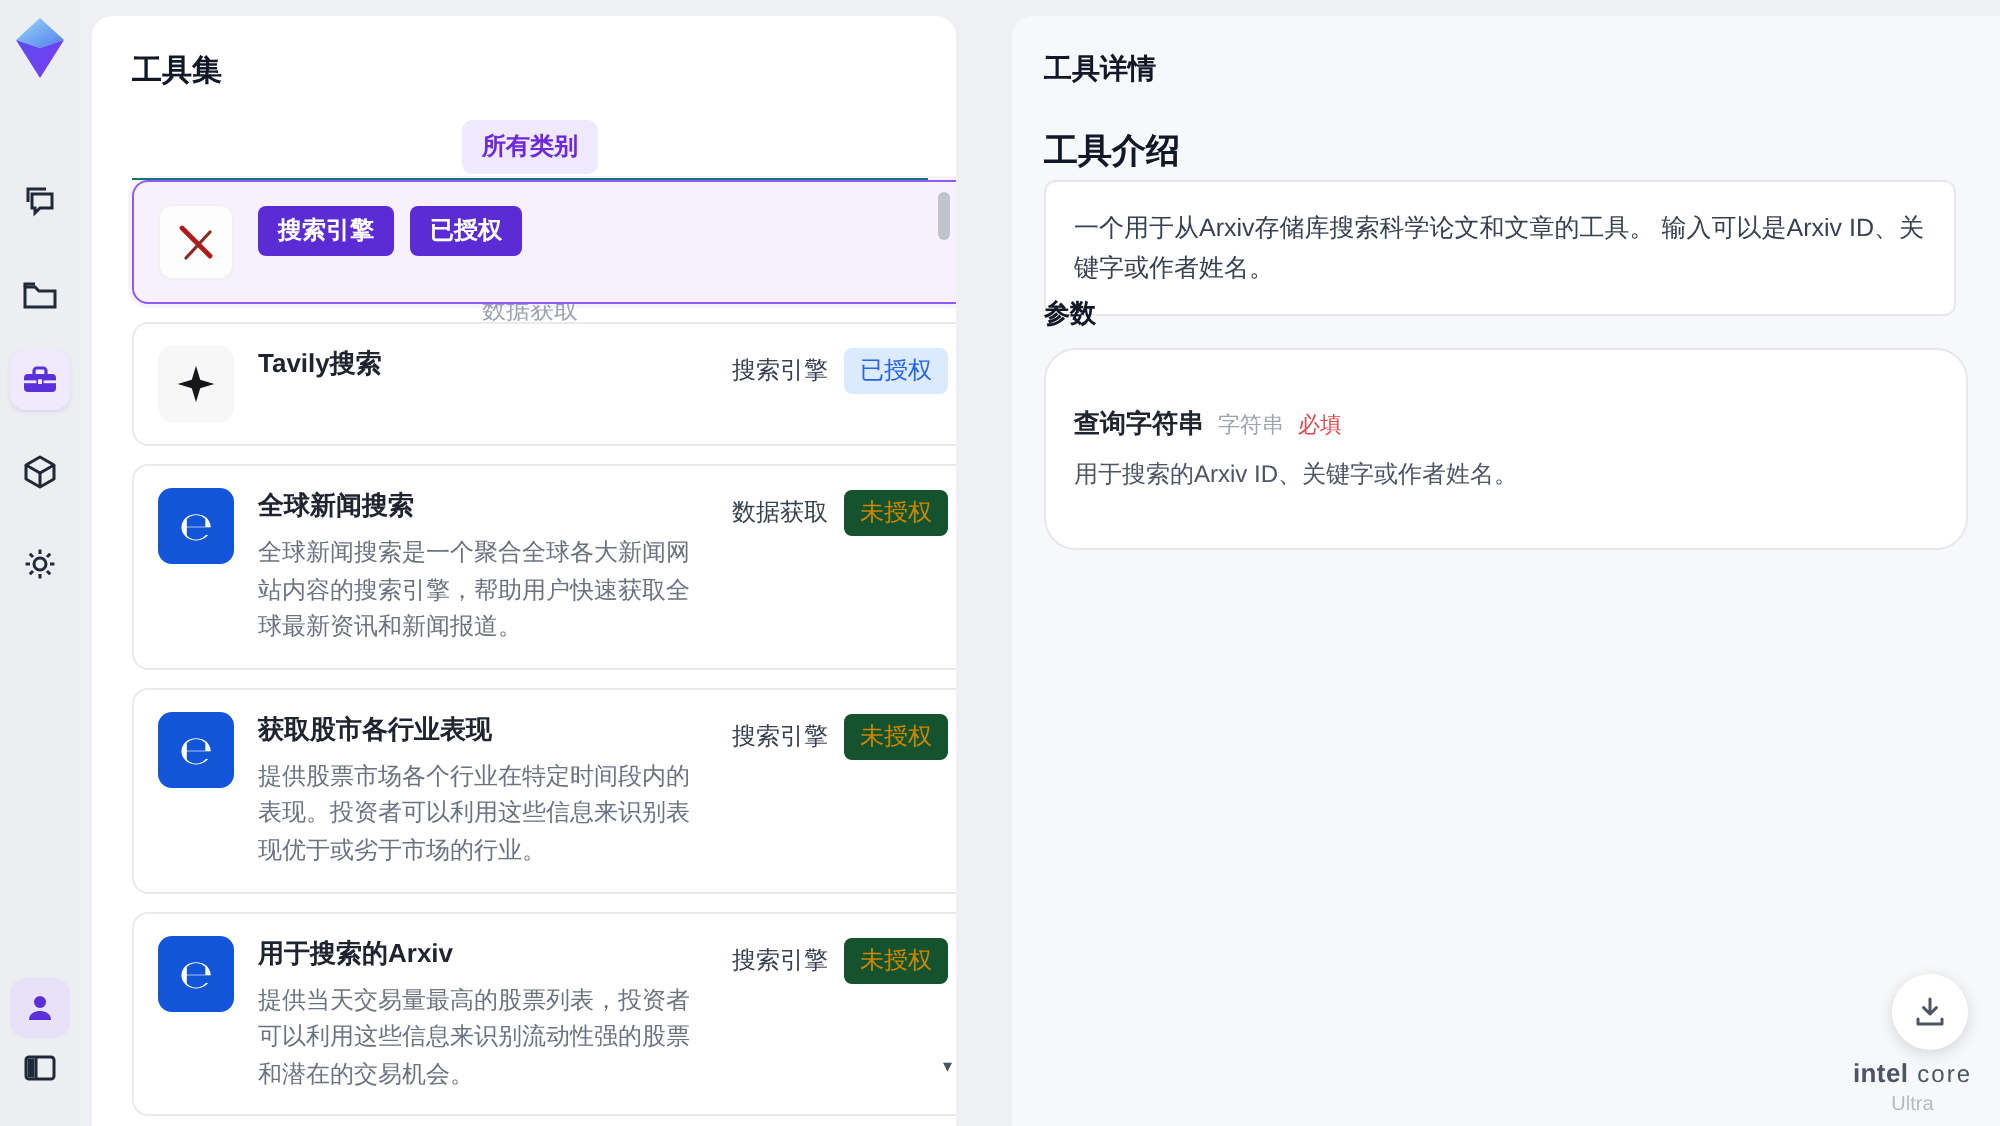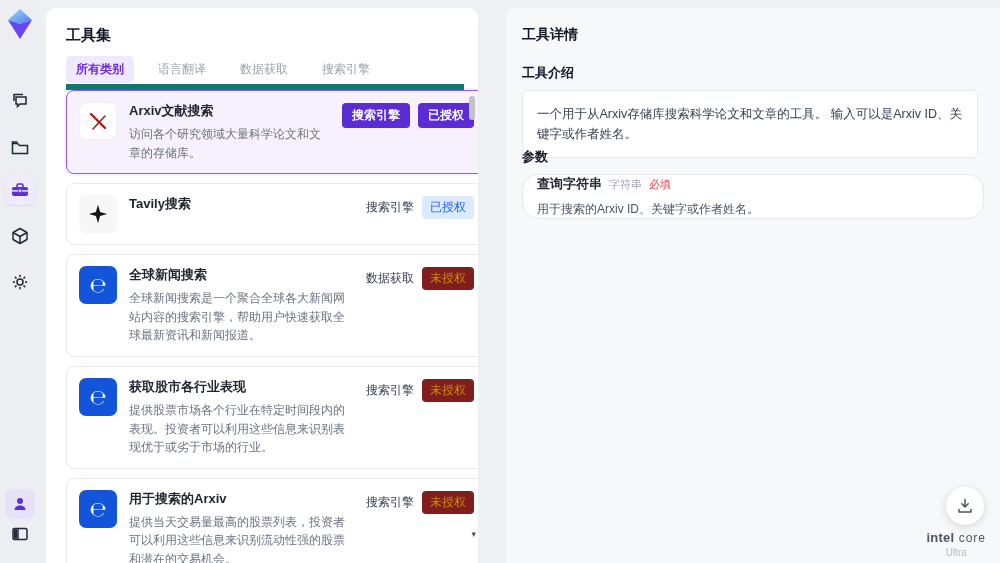--- a/index.html
+++ b/index.html
@@ -12,21 +12,21 @@
   .rail-btn { position:absolute; left:50%; transform:translateX(-50%); width:30px; height:30px;
     display:flex; align-items:center; justify-content:center; border-radius:8px; cursor:pointer; }
   .rail-btn svg { display:block; }
   .rail-btn.active { background:#efeafc; box-shadow:0 1px 2px rgba(80,40,200,.12); }
 
   
   .panel-left { position:absolute; left:46px; top:8px; width:432px; height:555px;
     background:#ffffff; border-radius:10px 10px 0 0; overflow:hidden; }
   .pl-title { position:absolute; left:20px; top:18px; font-size:15px; font-weight:bold; color:#111827; }
   .tabs { position:absolute; left:20px; top:52px; right:14px; height:30px; display:flex;
-    align-items:center; gap:14px; border-bottom:6px solid #0f766e; padding-bottom:6px; }
+    align-items:center; gap:14px; border-bottom:1px solid #0f766e; padding-bottom:6px;flex-direction:column; }
   .tab { font-size:12px; color:#9ca3af; padding:5px 10px; border-radius:5px; cursor:pointer; white-space:nowrap; }
   .tab.active { background:#efe9fd; color:#6d28d9; font-weight:bold; }
 
   .tool-list { position:absolute; left:20px; top:82px; width:421px; bottom:-40px;
     display:flex; flex-direction:column; gap:9px; }
   .tool-card { position:relative; display:flex; align-items:flex-start; gap:12px;
     background:#ffffff; border:1px solid #e9eaee; border-radius:8px; padding:11px 12px; cursor:pointer; }
   .tool-card.selected { background:#f7f1fe; border:1.5px solid #8b5cf6;
     box-shadow:0 0 0 2px rgba(139,92,246,.08); }
   .tool-icon { flex:0 0 38px; width:38px; height:38px; border-radius:7px; background:#f7f7f8;
@@ -36,40 +36,40 @@
   .tool-icon.i-globe { background:#1355d8; }
   .glyph-e { color:#fff; font-size:20px; font-weight:bold; line-height:1; font-family:"DejaVu Sans",sans-serif; }
   .tool-text { flex:1 1 auto; min-width:0; padding-right:4px; }
   .tool-name { font-size:13px; font-weight:bold; color:#1f2430; margin-bottom:5px; }
   .tool-desc { font-size:12px; color:#6b7280; line-height:1.55; }
   .tool-card:nth-child(6) .tool-desc { white-space:nowrap; overflow:hidden; }
   .tool-badges { flex:0 0 auto; display:flex; align-items:center; gap:8px; padding-top:1px; }
   .tool-category { font-size:12px; color:#374151; white-space:nowrap; }
   .tool-auth { font-size:12px; padding:3px 8px; border-radius:4px; white-space:nowrap; }
   .tool-auth.yes { background:#dbeafe; color:#2563eb; }
-  .tool-auth.no  { background:#7f1d1d; color:#d08700; }
+  .tool-auth.no  { background:#14532d; color:#d08700; }
   .tool-card.selected .tool-category,
   .tool-card.selected .tool-auth { background:#5b2bd5; color:#ffffff; font-size:12px;
     padding:4px 10px; border-radius:4px; font-weight:bold; }
 
   .scroll-track { position:absolute; right:3px; top:84px; width:7px; bottom:10px; }
   .scroll-thumb { position:absolute; right:0; top:4px; width:6px; height:24px;
     background:#bfc3cb; border-radius:3px; }
   .scroll-arrow { position:absolute; right:-1px; bottom:14px; font-size:9px; color:#4b5563; }
 
   
   .panel-right { position:absolute; left:506px; top:8px; right:0; height:555px;
     background:#f7f8fa; border-radius:10px 0 0 0; }
   .pr-title { position:absolute; left:16px; top:18px; font-size:14px; font-weight:bold; color:#111827; }
-  .pr-sub1 { position:absolute; left:16px; top:56px; font-size:13px; font-weight:bold; color:#111827; }
+  .pr-sub1 { position:absolute; left:16px; top:56px; font-size:17px; font-weight:bold; color:#111827; }
   .intro-card { position:absolute; left:16px; top:82px; right:22px; background:#ffffff;
     border:1px solid #e7e8ec; border-radius:6px; padding:13px 14px; font-size:12.5px; color:#374151; line-height:1.6; }
   .pr-sub2 { position:absolute; left:16px; top:140px; font-size:13px; font-weight:bold; color:#111827; }
   .param-card { position:absolute; left:16px; top:166px; right:16px; background:#ffffff;
-    border:1px solid #e7e8ec; border-radius:16px; padding:0 14px; }
+    border:1px solid #e7e8ec; border-radius:16px; padding:28px 14px; }
   .param-head { display:flex; align-items:baseline; gap:7px; margin-bottom:8px; }
   .param-name { font-size:13px; font-weight:bold; color:#1f2430; }
   .param-type { font-size:11px; color:#9ca3af; }
   .param-req  { font-size:11px; color:#e5484d; }
   .param-desc { font-size:12px; color:#4b5563; }
 
   
   .dl-btn { position:absolute; right:16px; top:487px; width:38px; height:38px; border-radius:50%;
     background:#ffffff; box-shadow:0 2px 8px rgba(0,0,0,.14); display:flex; align-items:center;
     justify-content:center; cursor:pointer; }
@@ -157,24 +157,20 @@
       <div class="tab">搜索引擎</div>
     </div>
   <div class="tool-list">
       <div class="tool-card selected">
     <div class="tool-icon i-arxiv">
           <svg width="22" height="22" viewBox="0 0 22 22" stroke-linecap="round" fill="none">
             <path d="M4 4 L18 18" stroke="#b31b1b" stroke-width="2.4"></path>
             <path d="M18 6 L6 19" stroke="#8a2b24" stroke-width="1.6"></path>
           </svg>
         </div>
-    <div class="tool-text">
-      <div class="tool-name">Arxiv文献搜索</div>
-      <div class="tool-desc">访问各个研究领域大量科学论文和文章的存储库。</div>
-    </div>
     <div class="tool-badges">
       <span class="tool-category">搜索引擎</span>
       <span class="tool-auth yes">已授权</span>
     </div>
   </div>
       <div class="tool-card">
     <div class="tool-icon i-tavily">
           <svg width="22" height="22" viewBox="0 0 24 24">
             <polygon points="12,2 14.3,9.7 22,12 14.3,14.3 12,22 9.7,14.3 2,12 9.7,9.7" fill="#17171b"></polygon>
           </svg>

